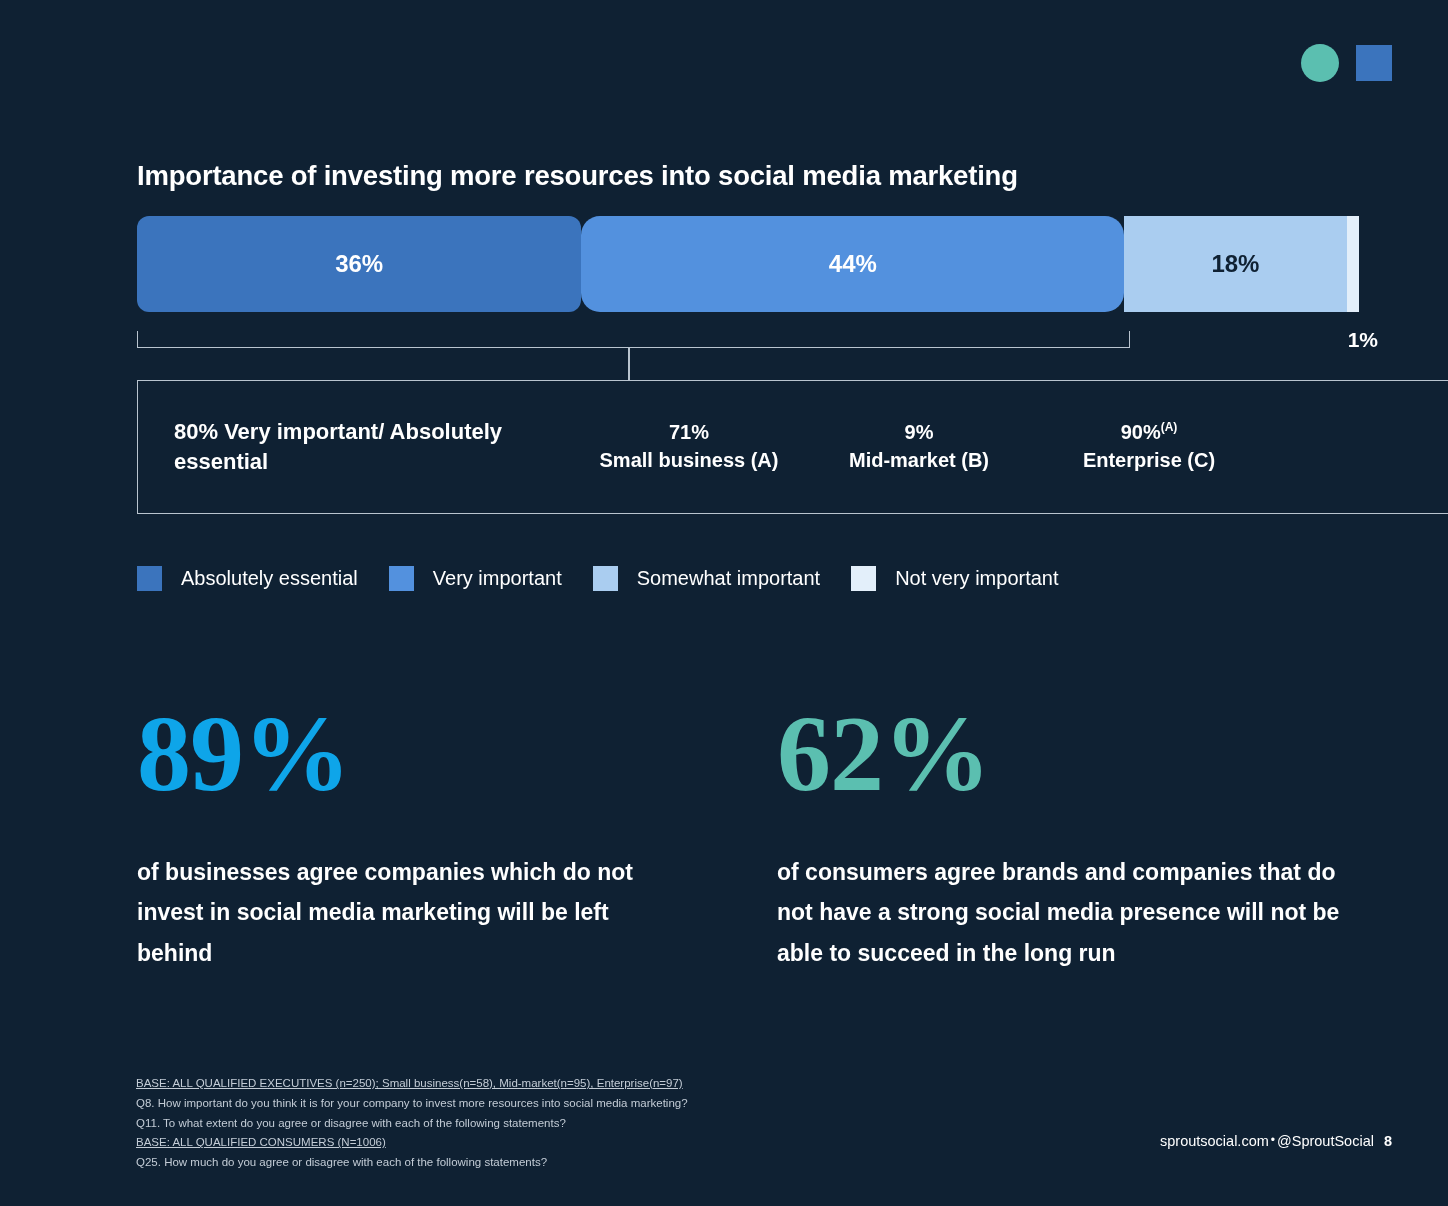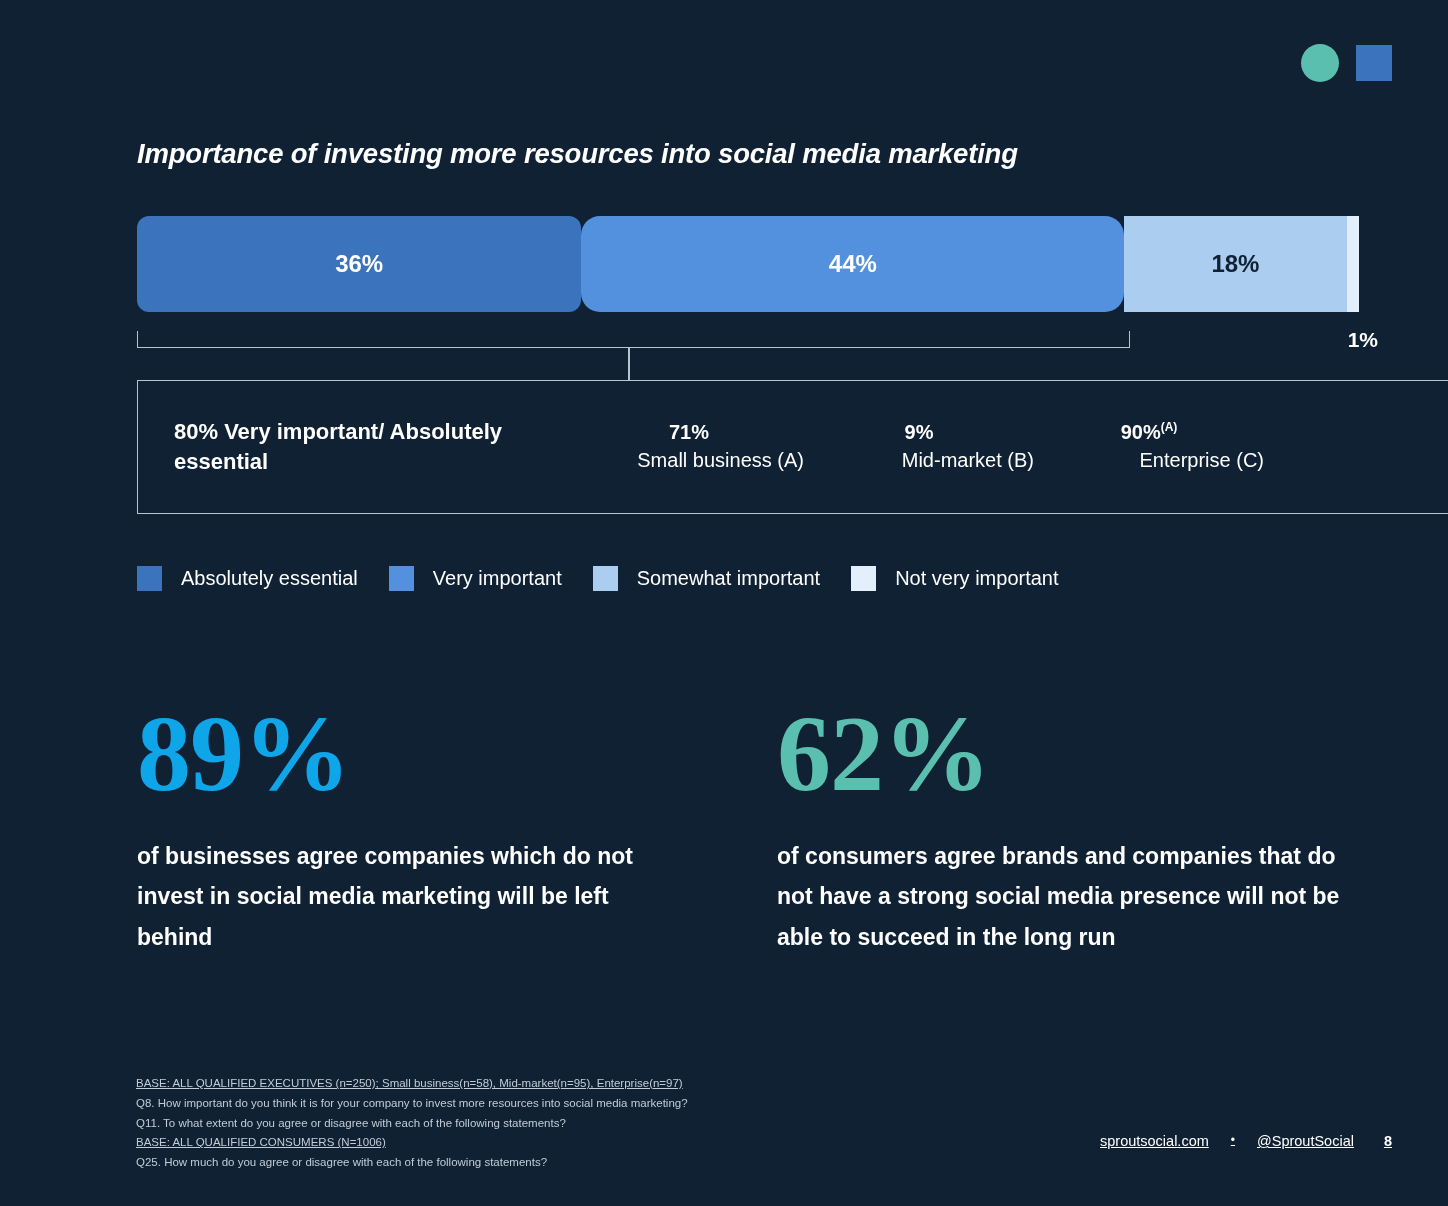--- a/index.html
+++ b/index.html
@@ -11,23 +11,23 @@
   }
   .slide{position:absolute;inset:0;}
 
   
   .marks{position:absolute;top:44px;right:56px;display:flex;align-items:center;gap:17px;}
   .mark-circle{width:38px;height:38px;border-radius:50%;background:#5bbfb0;}
   .mark-square{width:36px;height:36px;background:#3b74bd;}
 
   
   .title{
-    position:absolute;left:137px;top:138px;
+    position:absolute;left:137px;top:160px;
     font-size:27.5px;font-weight:bold;color:#ffffff;
-    letter-spacing:-0.2px;white-space:nowrap;font-style:italic;
+    letter-spacing:-0.2px;white-space:nowrap;
   }
 
   
   .bar{
     position:absolute;left:137px;top:216px;width:1222px;height:96px;
     display:flex;
   }
   .seg{display:flex;align-items:center;justify-content:center;font-weight:bold;font-size:24px;}
   .seg-1{background:#3b74bd;color:#ffffff;border-radius:12px;}
   .seg-2{background:#5391de;color:#ffffff;border-radius:19px;}
@@ -47,53 +47,53 @@
     border:1.5px solid #b9c4cf;box-sizing:border-box;
     display:flex;align-items:center;
   }
   .callout-main{
     margin-left:36px;width:400px;
     font-size:22px;font-weight:bold;color:#ffffff;line-height:1.38;
   }
   .callout-stat{width:230px;text-align:center;color:#ffffff;line-height:1.38;}
   .callout-stat .v{font-size:20px;font-weight:bold;display:block;}
   .callout-stat .v sup{font-size:12px;vertical-align:super;}
-  .callout-stat .l{font-size:20px;font-weight:normal;display:block;text-align:right;}
+  .callout-stat .l{font-size:20px;font-weight:bold;display:block;}
 
   
   .legend{position:absolute;left:137px;top:566px;display:flex;align-items:center;gap:31px;}
   .leg{display:flex;align-items:center;gap:19px;}
   .sw{width:25px;height:25px;}
   .leg-label{font-size:20px;color:#ffffff;}
 
   
   .stats{position:absolute;left:137px;top:700px;width:1222px;display:flex;gap:0;}
   .stat{width:640px;}
   .stat.right{width:582px;}
   .big{
     font-family:"Liberation Serif", serif;
     font-size:108px;font-weight:bold;line-height:1.0;
     letter-spacing:-1px;
   }
   .big.blue{color:#0ea5e9;}
   .big.teal{color:#5bbfb0;}
   .stat-body{
-    margin-top:28px;font-size:23px;font-weight:bold;color:#ffffff;
+    margin-top:44px;font-size:23px;font-weight:bold;color:#ffffff;
     line-height:1.76;max-width:530px;
   }
   .stat.right .stat-body{max-width:600px;}
 
   
   .notes{position:absolute;left:136px;top:1074px;font-size:11.5px;color:#c3ccd6;line-height:1.72;}
   .notes .u{text-decoration:underline;}
 
   
   .footer{
     position:absolute;right:56px;top:1133px;
-    font-size:14.5px;color:#ffffff;display:flex;align-items:flex-start;gap:22px;text-decoration:underline;
+    font-size:14.5px;color:#ffffff;display:flex;align-items:flex-start;gap:2px;
   }
   .footer .dot{font-size:12px;}
   .footer .pg{margin-left:8px;font-weight:bold;}
 </style>
 </head>
 <body>
 
 <div class="slide">
 
   <div class="marks">

